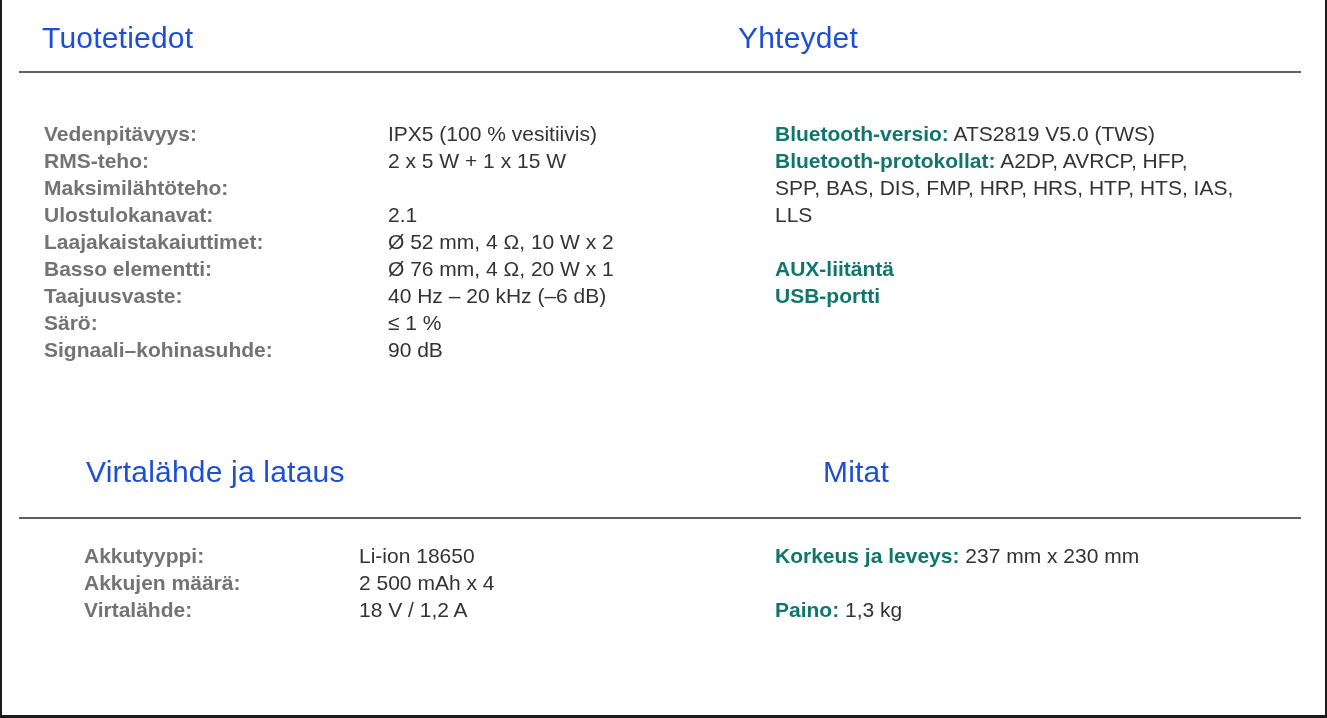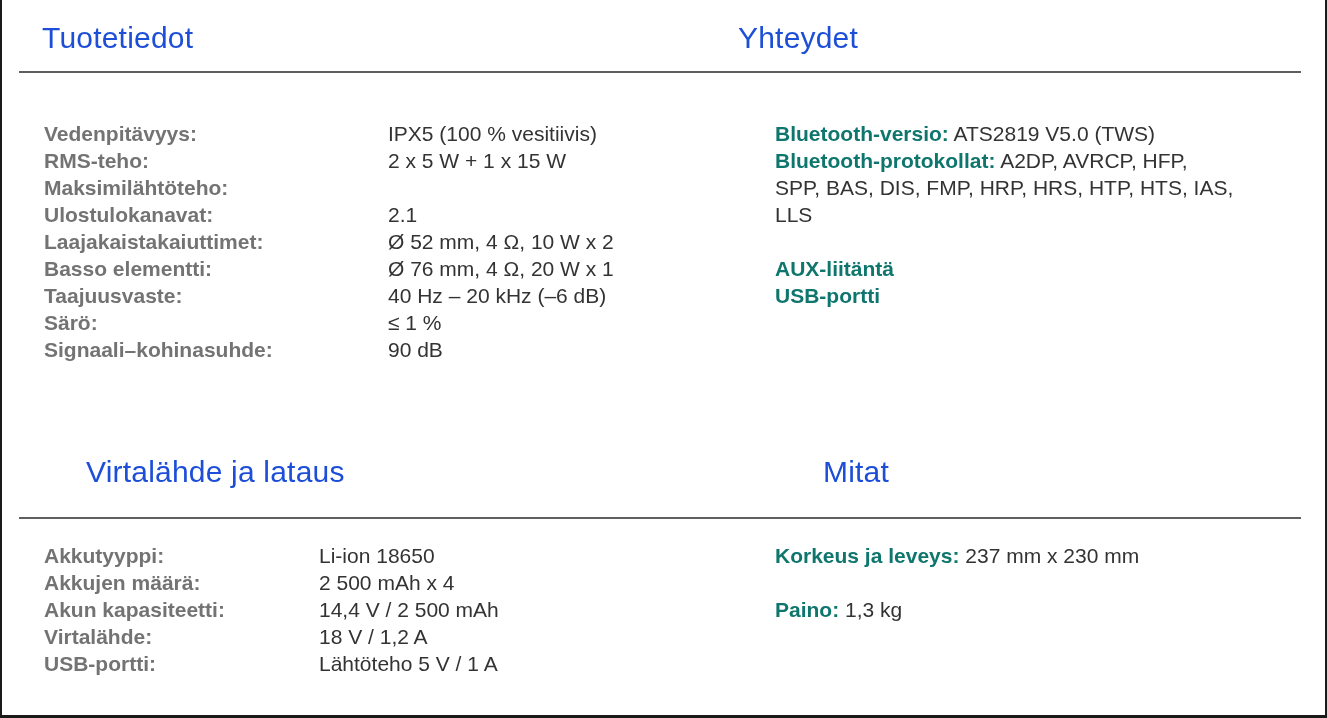--- a/index.html
+++ b/index.html
@@ -36,21 +36,21 @@
     line-height:27px;
     color:#333333;
   }
   .spec-row{display:flex;white-space:nowrap;}
   .spec-label{
     font-weight:bold;
     color:#737373;
     flex:0 0 auto;
   }
   .spec-table.product .spec-label{width:344px;}
-  .spec-table.power .spec-label{width:275px;}
+  .spec-table.power .spec-label{width:275px;margin-left:40px;}
   .right-col{
     position:absolute;
     left:773px;
     font-size:21px;
     line-height:27px;
     color:#333333;
     width:545px;
   }
   .line{display:block;white-space:nowrap;}
   .b{font-weight:bold;color:#0f766e;}
@@ -126,30 +126,22 @@
   <div class="spec-table power" style="left:42px;top:542px;">
     <div class="spec-row">
       <span class="spec-label">Akkutyyppi:</span>
       <span class="spec-value">Li-ion 18650</span>
     </div>
     <div class="spec-row">
       <span class="spec-label">Akkujen määrä:</span>
       <span class="spec-value">2 500 mAh x 4</span>
     </div>
     <div class="spec-row">
-      <span class="spec-label">Akun kapasiteetti:</span>
-      <span class="spec-value">14,4 V / 2 500 mAh</span>
-    </div>
-    <div class="spec-row">
       <span class="spec-label">Virtalähde:</span>
       <span class="spec-value">18 V / 1,2 A</span>
-    </div>
-    <div class="spec-row">
-      <span class="spec-label">USB-portti:</span>
-      <span class="spec-value">Lähtöteho 5 V / 1 A</span>
     </div>
   </div>
 
   <div class="right-col" style="top:542px;">
     <span class="line">
       <span class="b">Korkeus ja leveys:</span>
       <span> </span><span>237 mm x 230 mm</span>
     </span>
     <div class="spacer-line"></div>
     <span class="line">

